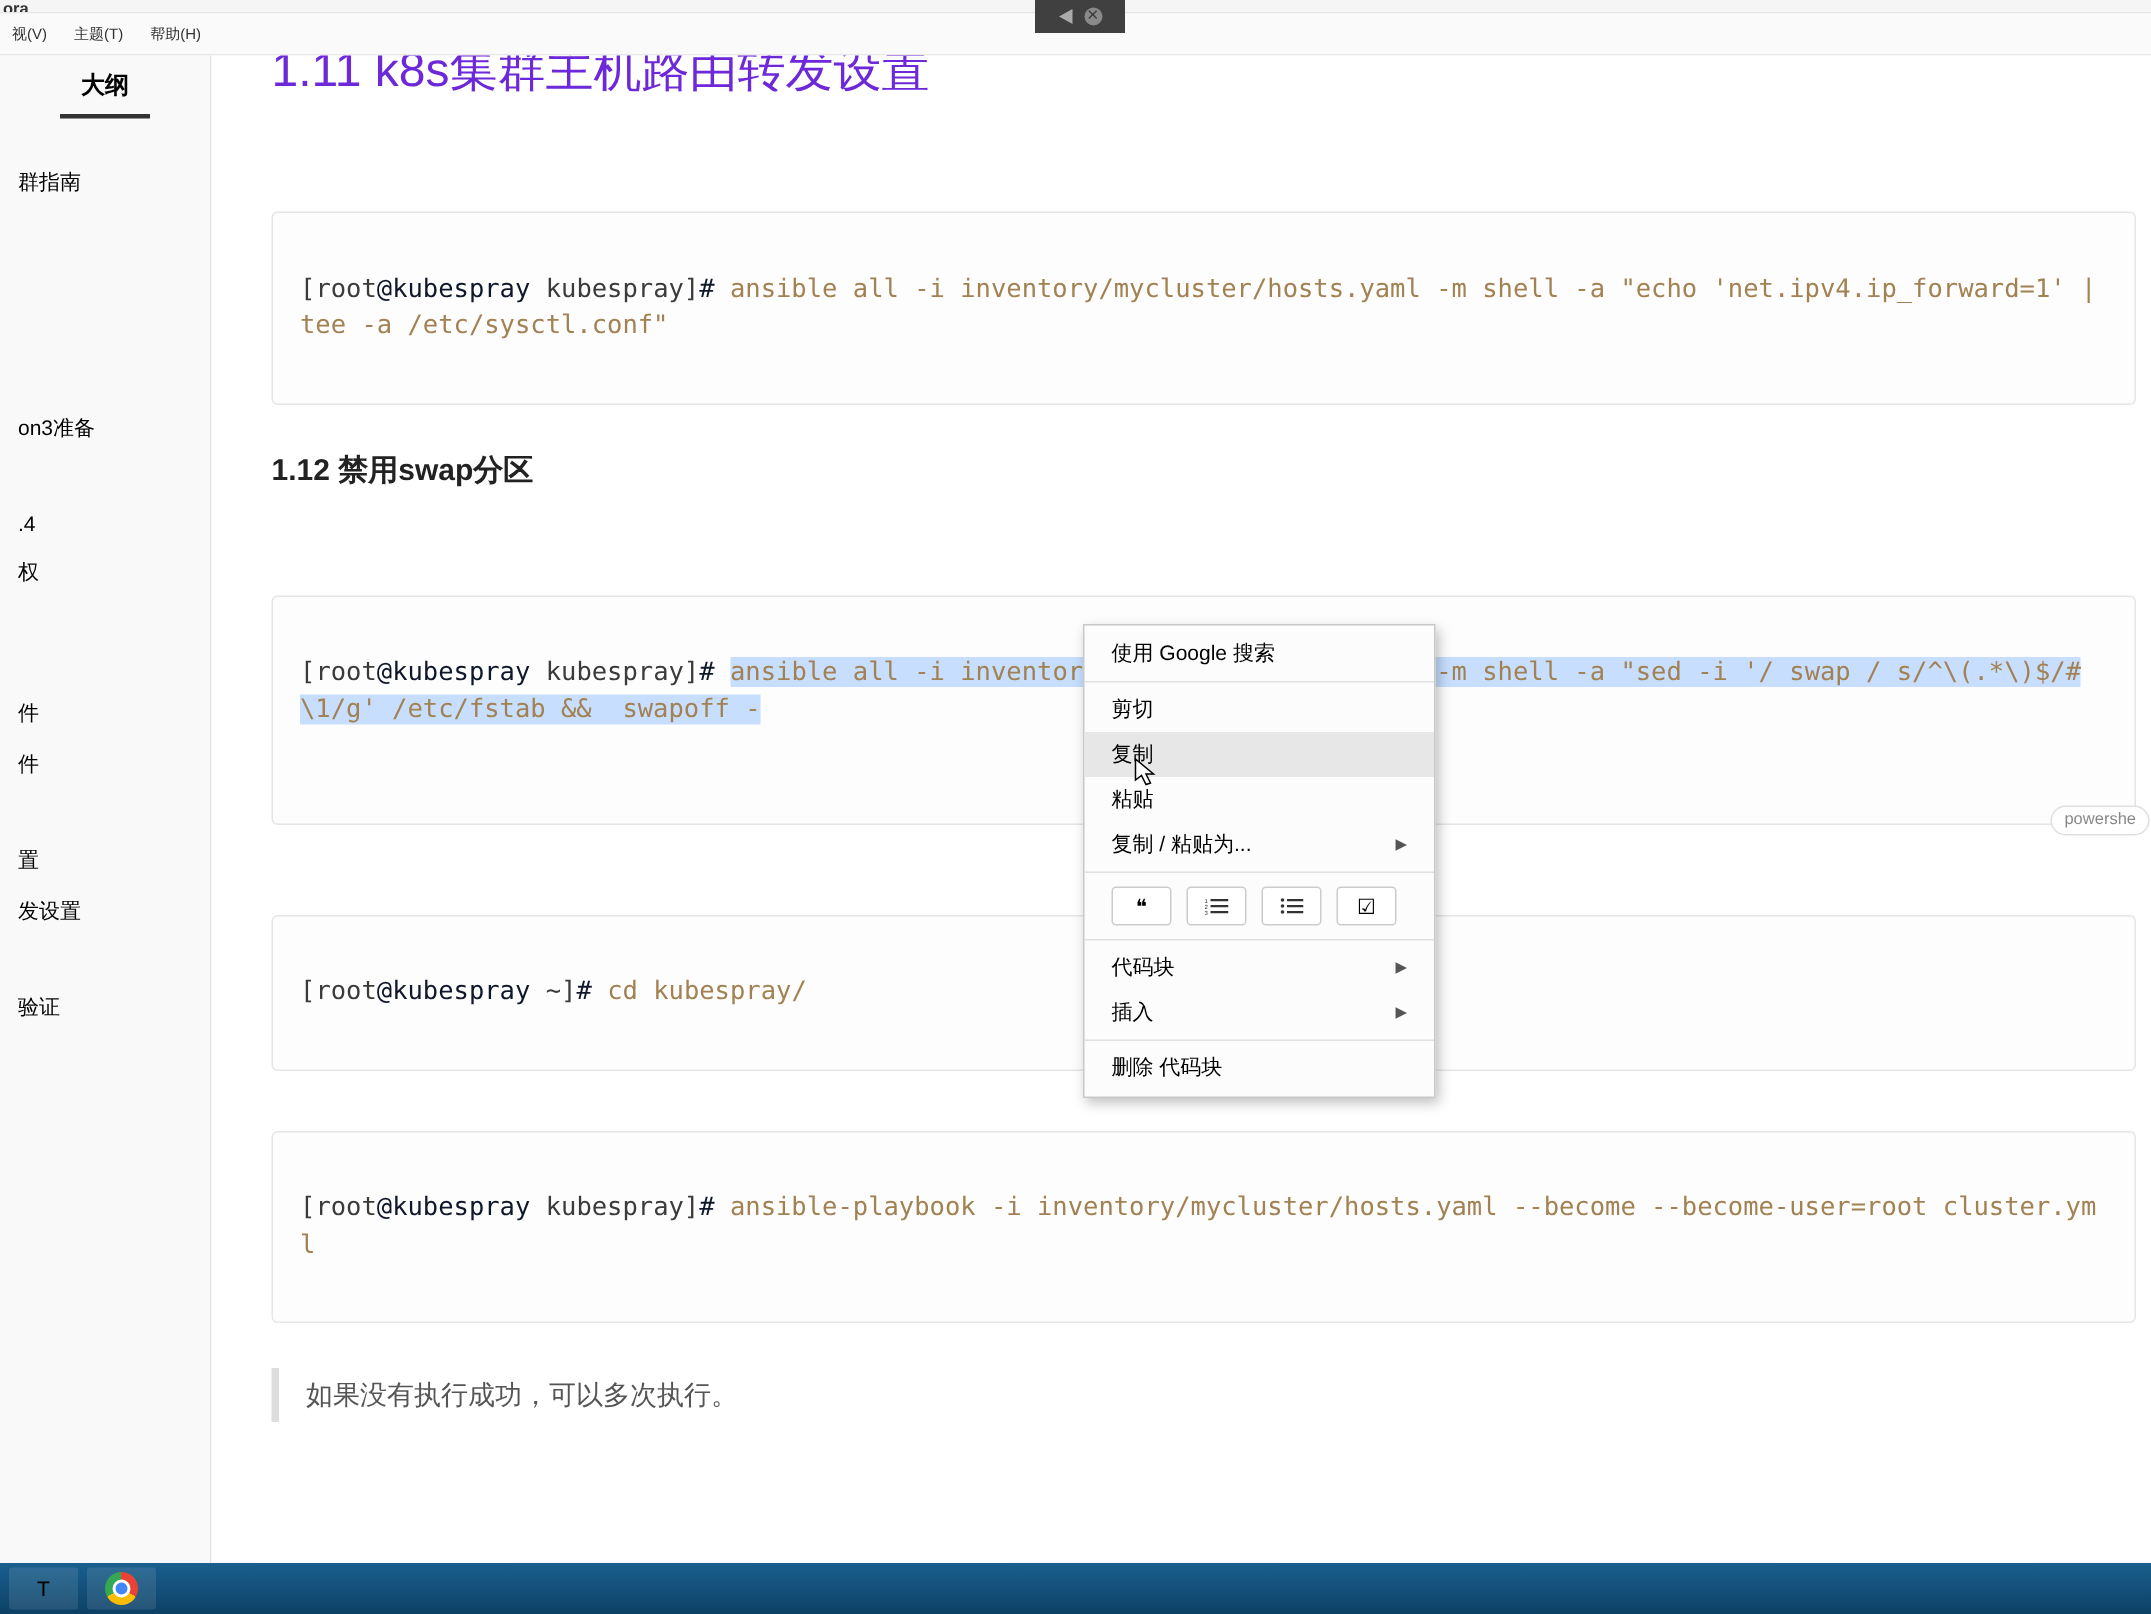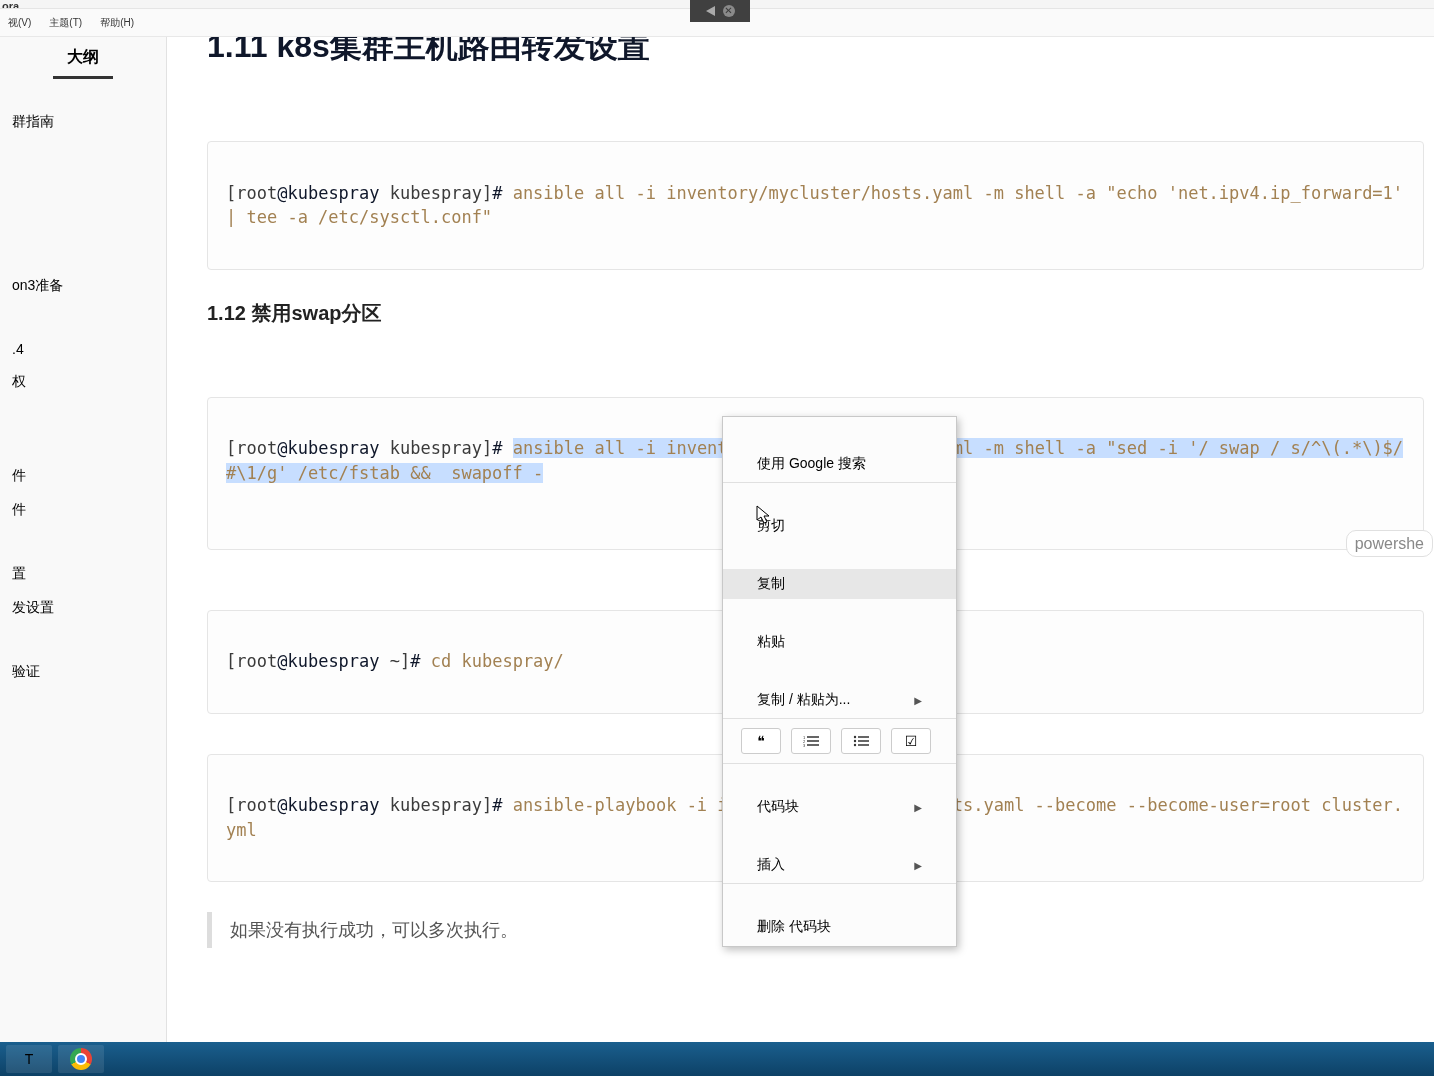--- a/index.html
+++ b/index.html
@@ -60,21 +60,21 @@
   width: 12px; height: 12px; border-radius: 50%;
   background: #8a8a8a; color: #3a3a3a;
   font-size: 10px; line-height: 12px; text-align: center;
 }
 
 .main {
   display: flex;
   height: calc(100% - 37px - 34px);
 }
 .sidebar {
-  width: 167px;
+  width: 141px;
   background: #f9f9f9;
   border-right: 1px solid #e2e2e2;
   position: relative;
   flex-shrink: 0;
 }
 .sidebar-tab {
   text-align: center;
   font-weight: bold;
   padding: 10px 0 8px;
   font-size: 16px;
@@ -115,22 +115,22 @@
   padding-right: 10px;
 }
 h2.sec {
   font-size: 20px;
   font-weight: 800;
   color: #222;
   margin: 30px 0 40px 0;
 }
 h2.partial {
   font-size: 32px;
-  font-weight: 700;
-  color: #0f172a;
+  font-weight: 400;
+  color: #6d28d9;
   margin: 0 0 40px 0;
   line-height: 1.2;
 }
 .codeblock {
   border: 1px solid #e5e5e5;
   border-radius: 4px;
   background: #fdfdfd;
   padding: 14px 18px;
   font-family: "Consolas", "Menlo", monospace;
   font-size: 17px;
@@ -141,21 +141,21 @@
   word-break: break-all;
   position: relative;
 }
 .codeblock .lang-badge {
   position: absolute;
   right: -10px;
   bottom: -8px;
   background: #fff;
   border: 1px solid #e0e0e0;
   padding: 1px 8px;
-  font-size: 16px;
+  font-size: 11px;
   color: #888;
   font-family: sans-serif;
   border-radius: 10px;
 }
 .at { color: #0f172a; }
 .cmd { color: #a28152; }
 .sel { background: #c7deff; }
 blockquote.note {
   border-left: 5px solid #ddd;
   padding: 6px 0 6px 18px;
@@ -171,26 +171,25 @@
   top: 416px;
   width: 235px;
   background: #fcfcfc;
   border: 1px solid #c8c8c8;
   box-shadow: 2px 3px 8px rgba(0,0,0,0.25);
   font-size: 14px;
   z-index: 100;
   padding: 4px 0;
 }
 .ctx-item {
-  padding: 6px 34px;
+  padding: 6px 18px;
   display: flex;
   justify-content: space-between;
   align-items: center;
   cursor: default;
-  margin-top: 28px;
 }
 .ctx-item.highlight { background: #e7e7e7; }
 .ctx-sep { height: 1px; background: #e0e0e0; margin: 3px 0; }
 .ctx-arrow { font-size: 10px; color: #555; }
 .ctx-icons {
   display: flex;
   gap: 10px;
   padding: 6px 18px;
 }
 .ctx-icon-btn {

